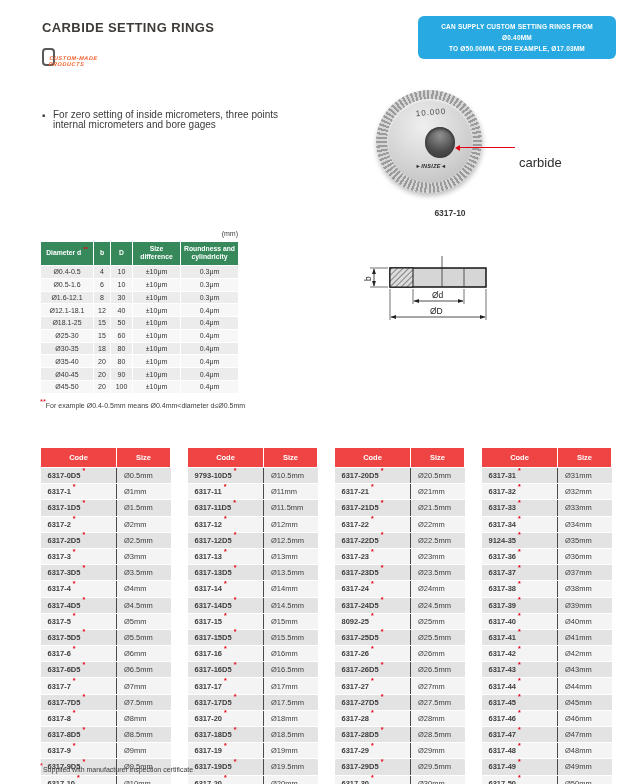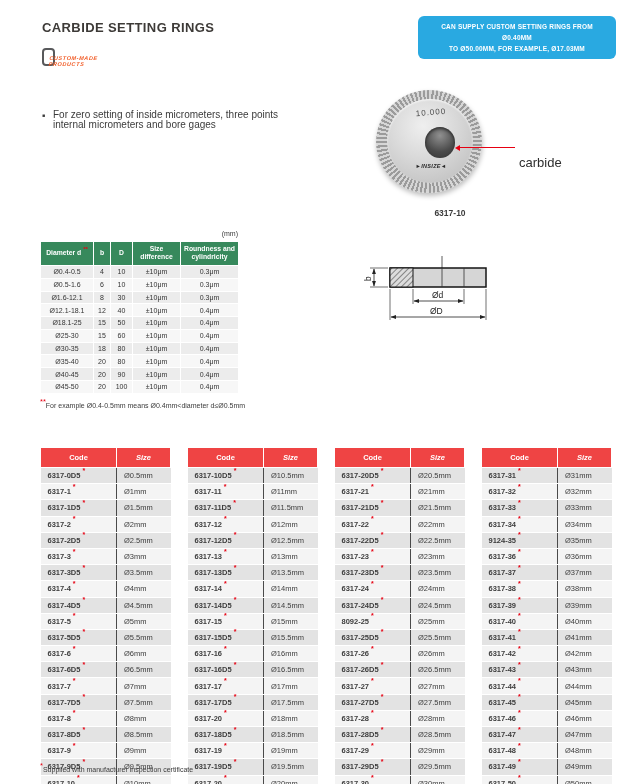--- a/index.html
+++ b/index.html
@@ -56,21 +56,21 @@
 
   
   .diagram { position:absolute; left:362px; top:252px; }
   .diagram text { font-size:8.5px; fill:#222; font-family:"Liberation Sans", sans-serif; }
 
   
   .order-table { position:absolute; top:447px; width:130px; table-layout:fixed; }
   .order-table.t0 { left:40px; } .order-table.t1 { left:187px; } .order-table.t2 { left:334px; } .order-table.t3 { left:481px; }
   .order-table th { background:#ef4444; color:#fff; font-size:7.5px; font-weight:bold; text-align:center;
                     padding:5px 7px; border:1px solid #fff; }
-  .order-table th.hcode { width:76px; } .order-table th.hsize { width:54px;font-style:italic; }
+  .order-table th.hcode { width:76px; } .order-table th.hsize { width:54px; }
   .order-table td { font-size:7.5px; color:#3c3c3c; padding:3.1px 7px; border-bottom:1px solid #fff; white-space:nowrap; }
   .order-table td.code { font-weight:bold; border-right:1px solid #4a4a4a; }
   .order-table tr.odd td { background:#e3e3e3; }
   .order-table tr.even td { background:#f4f4f4; }
   .order-table sup.star { font-size:7px; color:#e60012; position:relative; top:-2px; margin-left:2px; line-height:0; display:inline-block; }
 
   .cert-footnote { position:absolute; left:40px; top:766px; font-size:7px; color:#3b3b3b; }
 </style>
 </head>
 <body>
@@ -321,21 +321,21 @@
   </table>
   <table class="order-table t1">
     <thead>
         <tr>
       <th class="hcode">Code</th>
       <th class="hsize">Size</th>
     </tr>
       </thead>
     <tbody>
         <tr class="odd">
-          <td class="code"><span>6317-10D5</span><sup class="star">*</sup></td>
+          <td class="code"><span>9793-10D5</span><sup class="star">*</sup></td>
           <td class="size">Ø10.5mm</td>
         </tr>
         <tr class="even">
           <td class="code"><span>6317-11</span><sup class="star">*</sup></td>
           <td class="size">Ø11mm</td>
         </tr>
         <tr class="odd">
           <td class="code"><span>6317-11D5</span><sup class="star">*</sup></td>
           <td class="size">Ø11.5mm</td>
         </tr>

